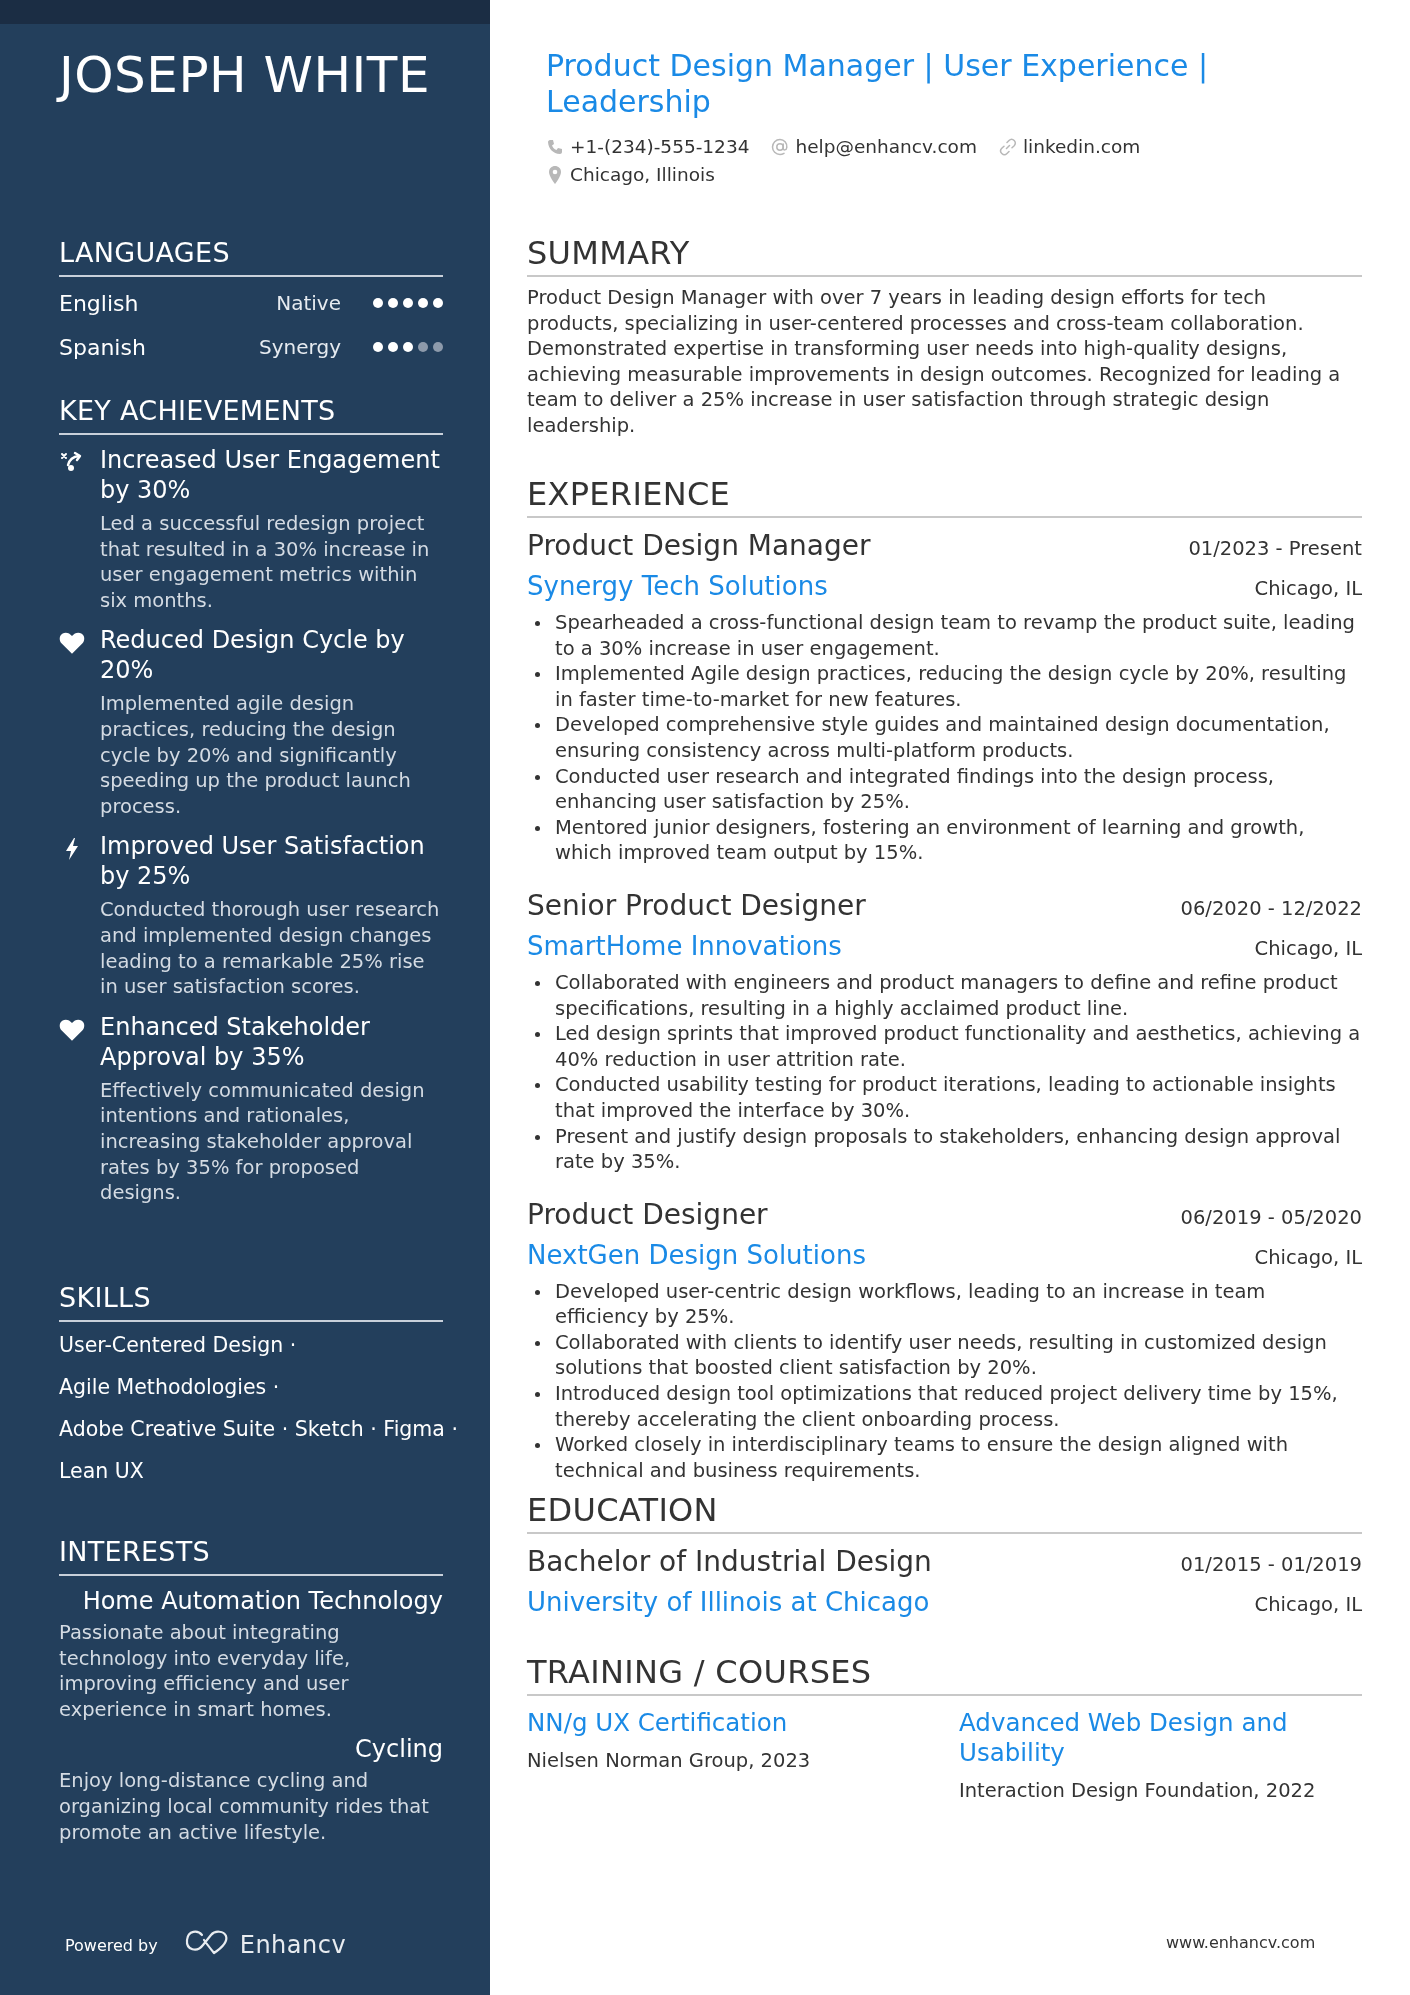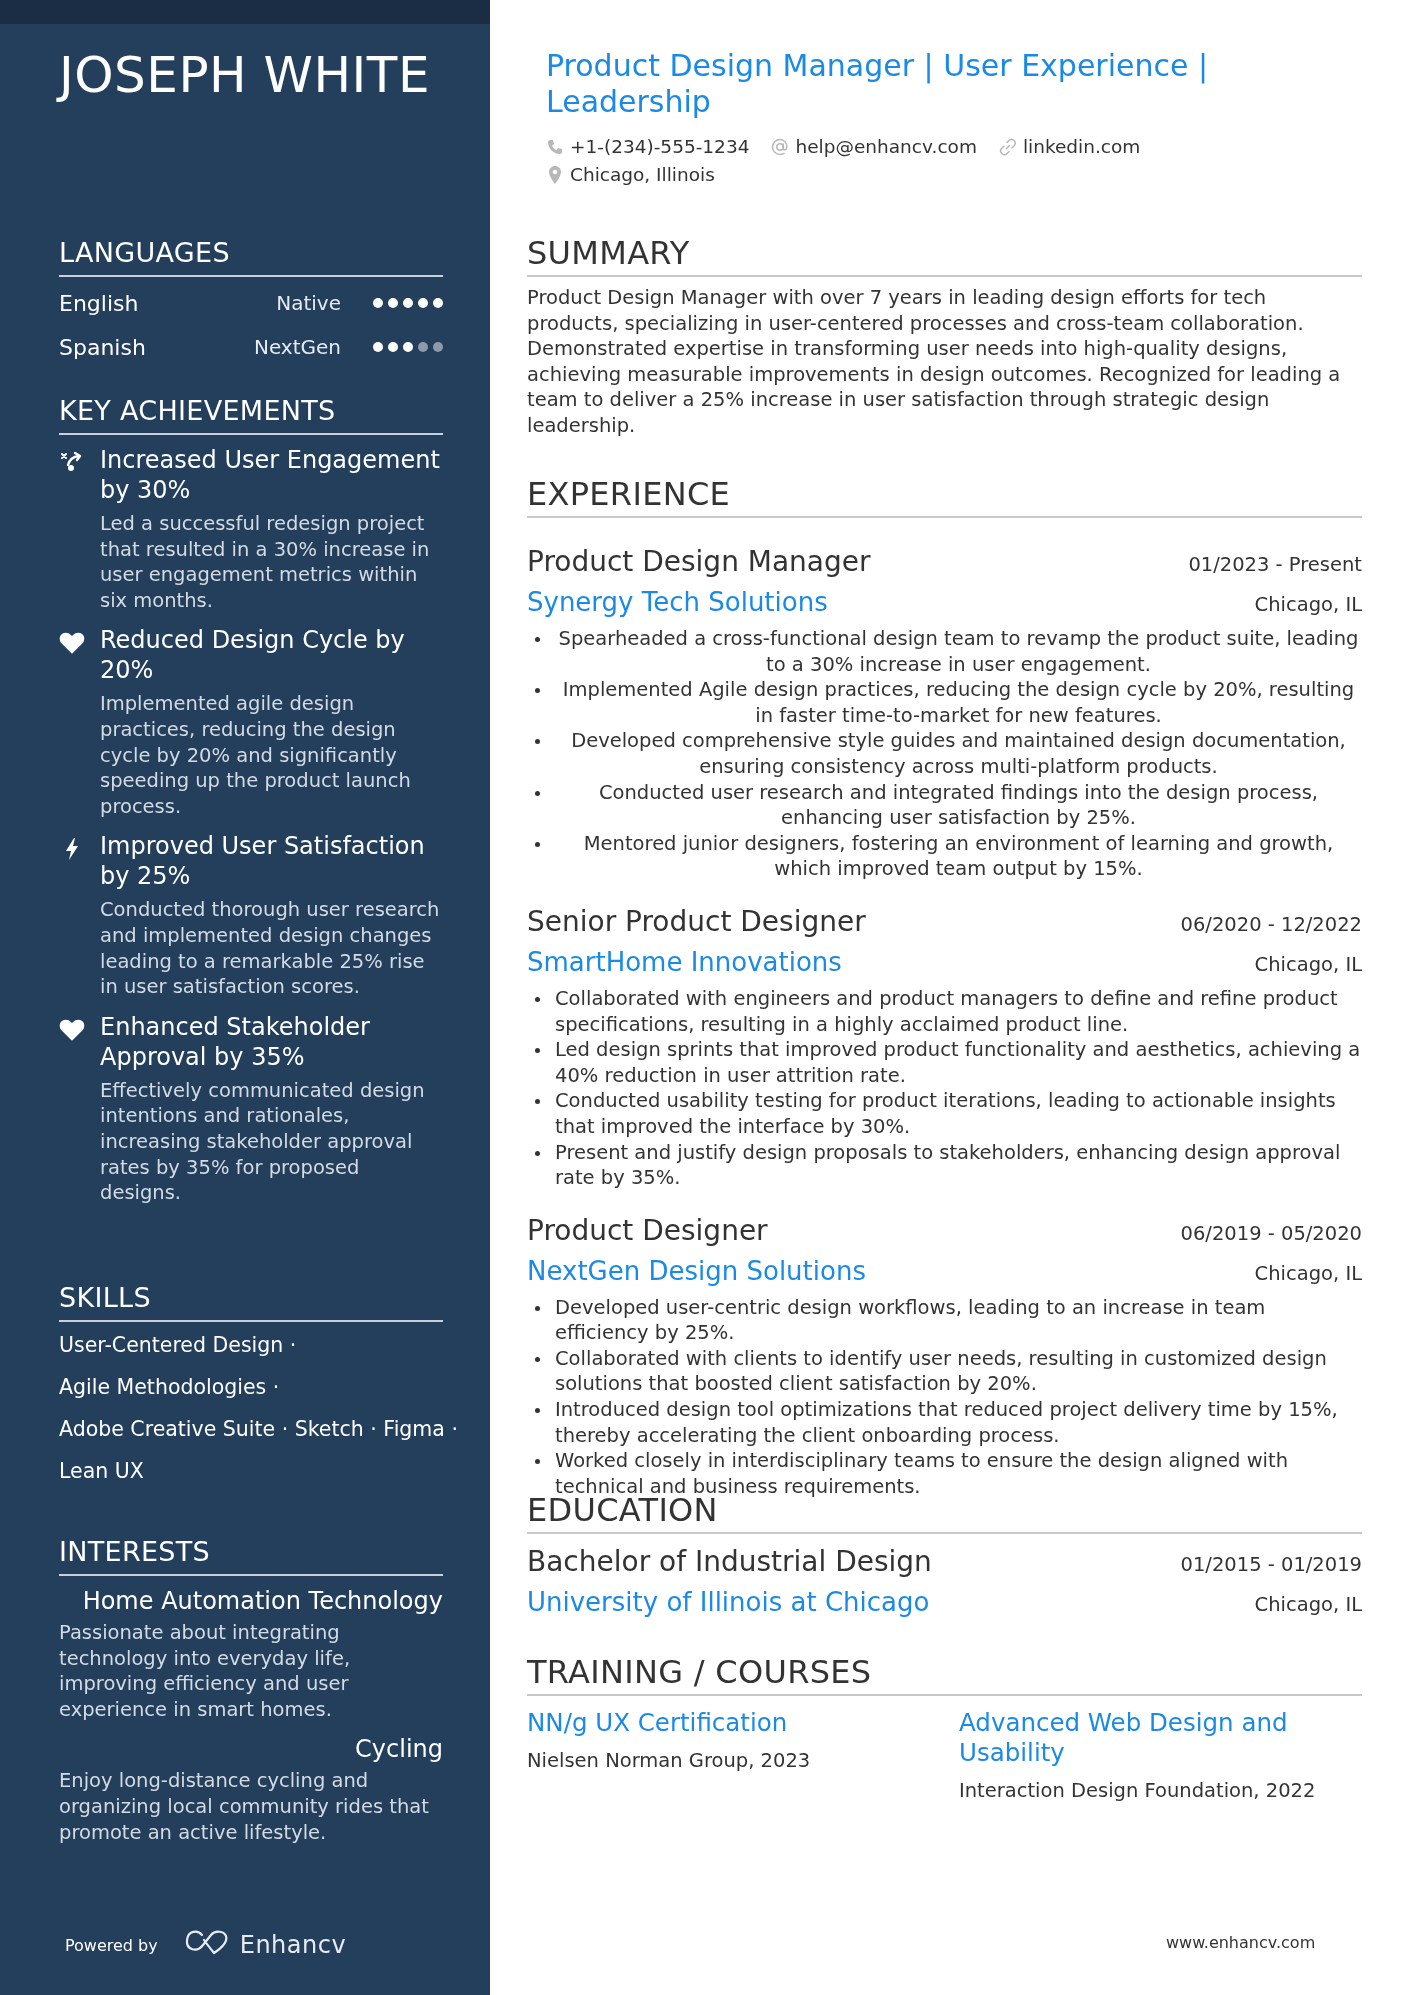--- a/index.html
+++ b/index.html
@@ -79,21 +79,21 @@
         <span class="dots">
           <span class="dot"></span>
           <span class="dot"></span>
           <span class="dot"></span>
           <span class="dot"></span>
           <span class="dot"></span>
         </span>
       </div>
       <div class="lang-row">
         <span class="lang-name">Spanish</span>
-        <span class="lang-level">NextGen</span>
+        <span class="lang-level">Synergy</span>
         <span class="dots">
           <span class="dot"></span>
           <span class="dot"></span>
           <span class="dot"></span>
           <span class="dot off"></span>
           <span class="dot off"></span>
         </span>
       </div>
     </div>
   </div>
@@ -220,21 +220,21 @@
 </div>
 
 <div class="sec" style="top:236px;">
   <div class="sec-title">SUMMARY</div>
   <div class="summary-text">Product Design Manager with over 7 years in leading design efforts for tech products, specializing in user-centered processes and cross-team collaboration. Demonstrated expertise in transforming user needs into high-quality designs, achieving measurable improvements in design outcomes. Recognized for leading a team to deliver a 25% increase in user satisfaction through strategic design leadership.</div>
 </div>
 
 <div class="sec" style="top:477px;">
   <div class="sec-title">EXPERIENCE</div>
 
-  <div class="job" style="margin-top:24px;text-align:center;">
+  <div class="job" style="margin-top:8px;">
     <div class="job-head">
       <span class="job-title">Product Design Manager</span>
       <span class="job-date">01/2023 - Present</span>
     </div>
     <div class="job-sub">
       <span class="job-company">Synergy Tech Solutions</span>
       <span class="job-loc">Chicago, IL</span>
     </div>
     <ul class="bullets">
       <li>Spearheaded a cross-functional design team to revamp the product suite, leading to a 30% increase in user engagement.</li>

